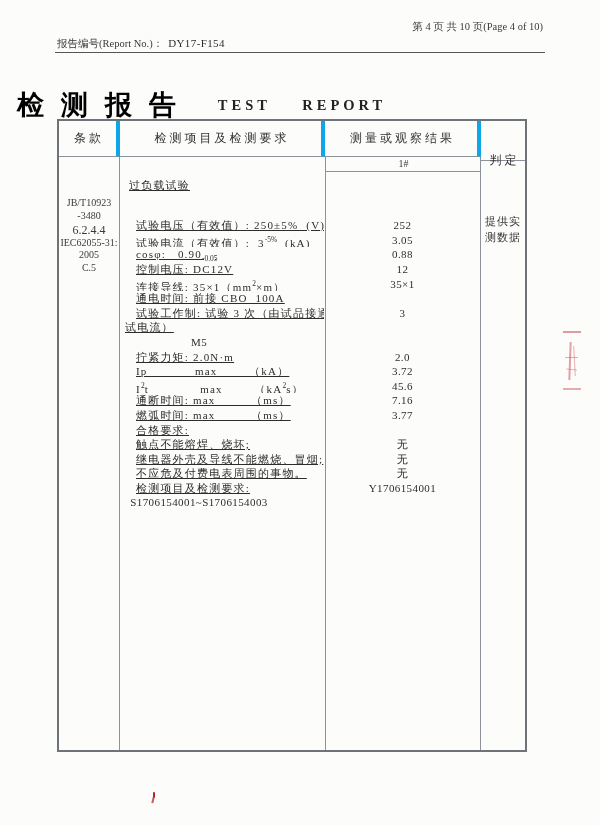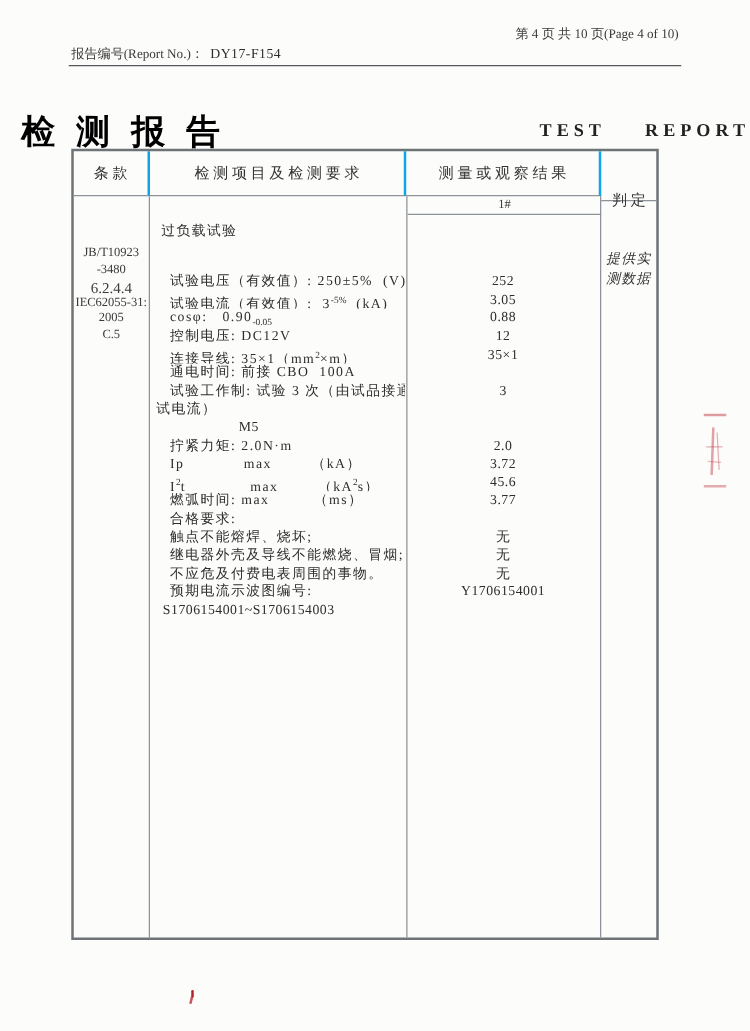--- a/index.html
+++ b/index.html
@@ -15,59 +15,59 @@
   
   .phead-left{ position:absolute; left:57px; top:36px; font-size:10.5px; color:#3a3a3a; }
   .phead-left .val{ margin-left:5px; }
   .phead-right{ position:absolute; right:57px; top:20px; font-size:10.5px; color:#3a3a3a; }
   .phead-rule{ position:absolute; left:55px; right:55px; top:52px; height:0;
                border-top:1.3px solid #53575b; }
   
   .title-cn{ position:absolute; left:0; right:0; top:63px; 
              font-size:27px; font-weight:bold; color:#000000;
              letter-spacing:17px; text-indent:17px;margin-top:24px; }
-  .title-en{ position:absolute; left:0; right:0; top:97px; text-align:right;
+  .title-en{ position:absolute; left:0; right:0; top:97px; text-align:center;
              font-size:14.5px; font-weight:bold; color:#222;
              letter-spacing:4px; word-spacing:24px; text-indent:4px; }
   
   .rtable{
     position:absolute; left:57px; top:119px; width:470px; height:633px;
     border:2px solid #6e7377;
     display:grid;
     grid-template-columns:61px 205px 156px 1fr;
     grid-template-rows:36px 1fr;
     background:transparent;
   }
   .hcell{
-    border-bottom:1px solid #8d9298; border-right:2px solid #0ea5e9;
+    border-bottom:1px solid #8d9298; border-right:4px solid #0ea5e9;
     display:flex; align-items:center; justify-content:center;
     font-size:12px; color:#333; letter-spacing:3px; text-indent:3px;
   }
   .hcell.last{ border-right:none;margin-top:39px; }
   .bclause{ border-right:1px solid #8d9298; padding-top:40px;
             text-align:center; font-size:10px; color:#3a3a3a; line-height:12.6px; }
   .bclause .cl-std{ font-size:12px; margin-top:2px; }
   .bmain{ position:relative; border-right:1px solid #8d9298; }
   .col-div{ position:absolute; left:205px; top:0; bottom:0; width:1px; background:#8d9298; }
   .subhdr{
     position:absolute; left:206px; top:0; width:155px; height:15px;
     border-bottom:1px solid #8d9298;
     font-size:10px; color:#3a3a3a; text-align:center; line-height:14px;
   }
   .rows{ position:absolute; left:0; top:0; right:0; bottom:0; padding-top:21px; }
   .brow{ display:flex; height:14.6px; }
   .req{ width:205px; font-size:11px; white-space:pre; letter-spacing:1.2px;
-        color:#2d2d2d; line-height:14.6px; overflow:hidden; }
+        color:#2d2d2d; line-height:14.6px; overflow:hidden;text-decoration:underline; }
   .req sup,.req sub{ font-size:7.5px; letter-spacing:0; }
   .i0{ padding-left:5px; } .i1{ padding-left:9px; } .i2{ padding-left:16px; }
   .val{ width:156px; margin-left:1px; text-align:center; font-size:11px;
         color:#2d2d2d; line-height:14.6px; letter-spacing:0.4px; white-space:nowrap; }
   .bverdict{ padding-top:39px; font-size:11px; color:#333; }
-  .bverdict .vtxt{ width:36px; margin:4px auto; line-height:15.5px; text-align:left;
-                   letter-spacing:1px;font-style:italic; }
+  .bverdict .vtxt{ width:36px; margin:18px auto; line-height:15.5px; text-align:left;
+                   letter-spacing:1px; }
   
   .stamp-frag{ position:absolute; left:563px; top:331px; width:18px; height:59px;
                border-top:2px solid rgba(196,62,72,.50);
                border-bottom:2px solid rgba(196,62,72,.42); }
   .stamp-frag .s1{ position:absolute; left:6px; top:9px; width:1.6px; height:38px;
                    background:rgba(196,62,72,.48); transform:rotate(2deg); }
   .stamp-frag .s2{ position:absolute; left:11px; top:13px; width:1.4px; height:30px;
                    background:rgba(196,62,72,.40); transform:rotate(-3deg); }
   .stamp-frag .s3{ position:absolute; left:2px; top:24px; width:13px; height:1.4px;
                    background:rgba(196,62,72,.42); }
@@ -161,41 +161,45 @@
           </div>
           <div class="brow">
             <div class="req i2"><span>Ip            max        （kA）</span></div>
             <div class="val">3.72</div>
           </div>
           <div class="brow">
             <div class="req i2"><span>I</span><sup>2</sup><span>t             max        （kA</span><sup>2</sup><span>s）</span></div>
             <div class="val">45.6</div>
           </div>
           <div class="brow">
+            <div class="req i2"><span>通断时间: max         （ms）</span></div>
+            <div class="val">7.16</div>
+          </div>
+          <div class="brow">
             <div class="req i2"><span>燃弧时间: max         （ms）</span></div>
             <div class="val">3.77</div>
           </div>
           <div class="brow">
             <div class="req i2"><span>合格要求:</span></div>
             <div class="val"></div>
           </div>
           <div class="brow">
             <div class="req i2"><span>触点不能熔焊、烧坏;</span></div>
             <div class="val">无</div>
           </div>
           <div class="brow">
             <div class="req i2"><span>继电器外壳及导线不能燃烧、冒烟;</span></div>
             <div class="val">无</div>
           </div>
           <div class="brow">
             <div class="req i2"><span>不应危及付费电表周围的事物。</span></div>
             <div class="val">无</div>
           </div>
           <div class="brow">
-            <div class="req i2"><span>预期电流示波图编号:</span></div>
+            <div class="req i2"><span>检测项目及检测要求:</span></div>
             <div class="val">Y1706154001</div>
           </div>
           <div class="brow">
             <div class="val">S1706154001~S1706154003</div>
           </div>
         </div>
     </div>
 
     <div class="bverdict">
       <div class="vtxt">提供实测数据</div>

